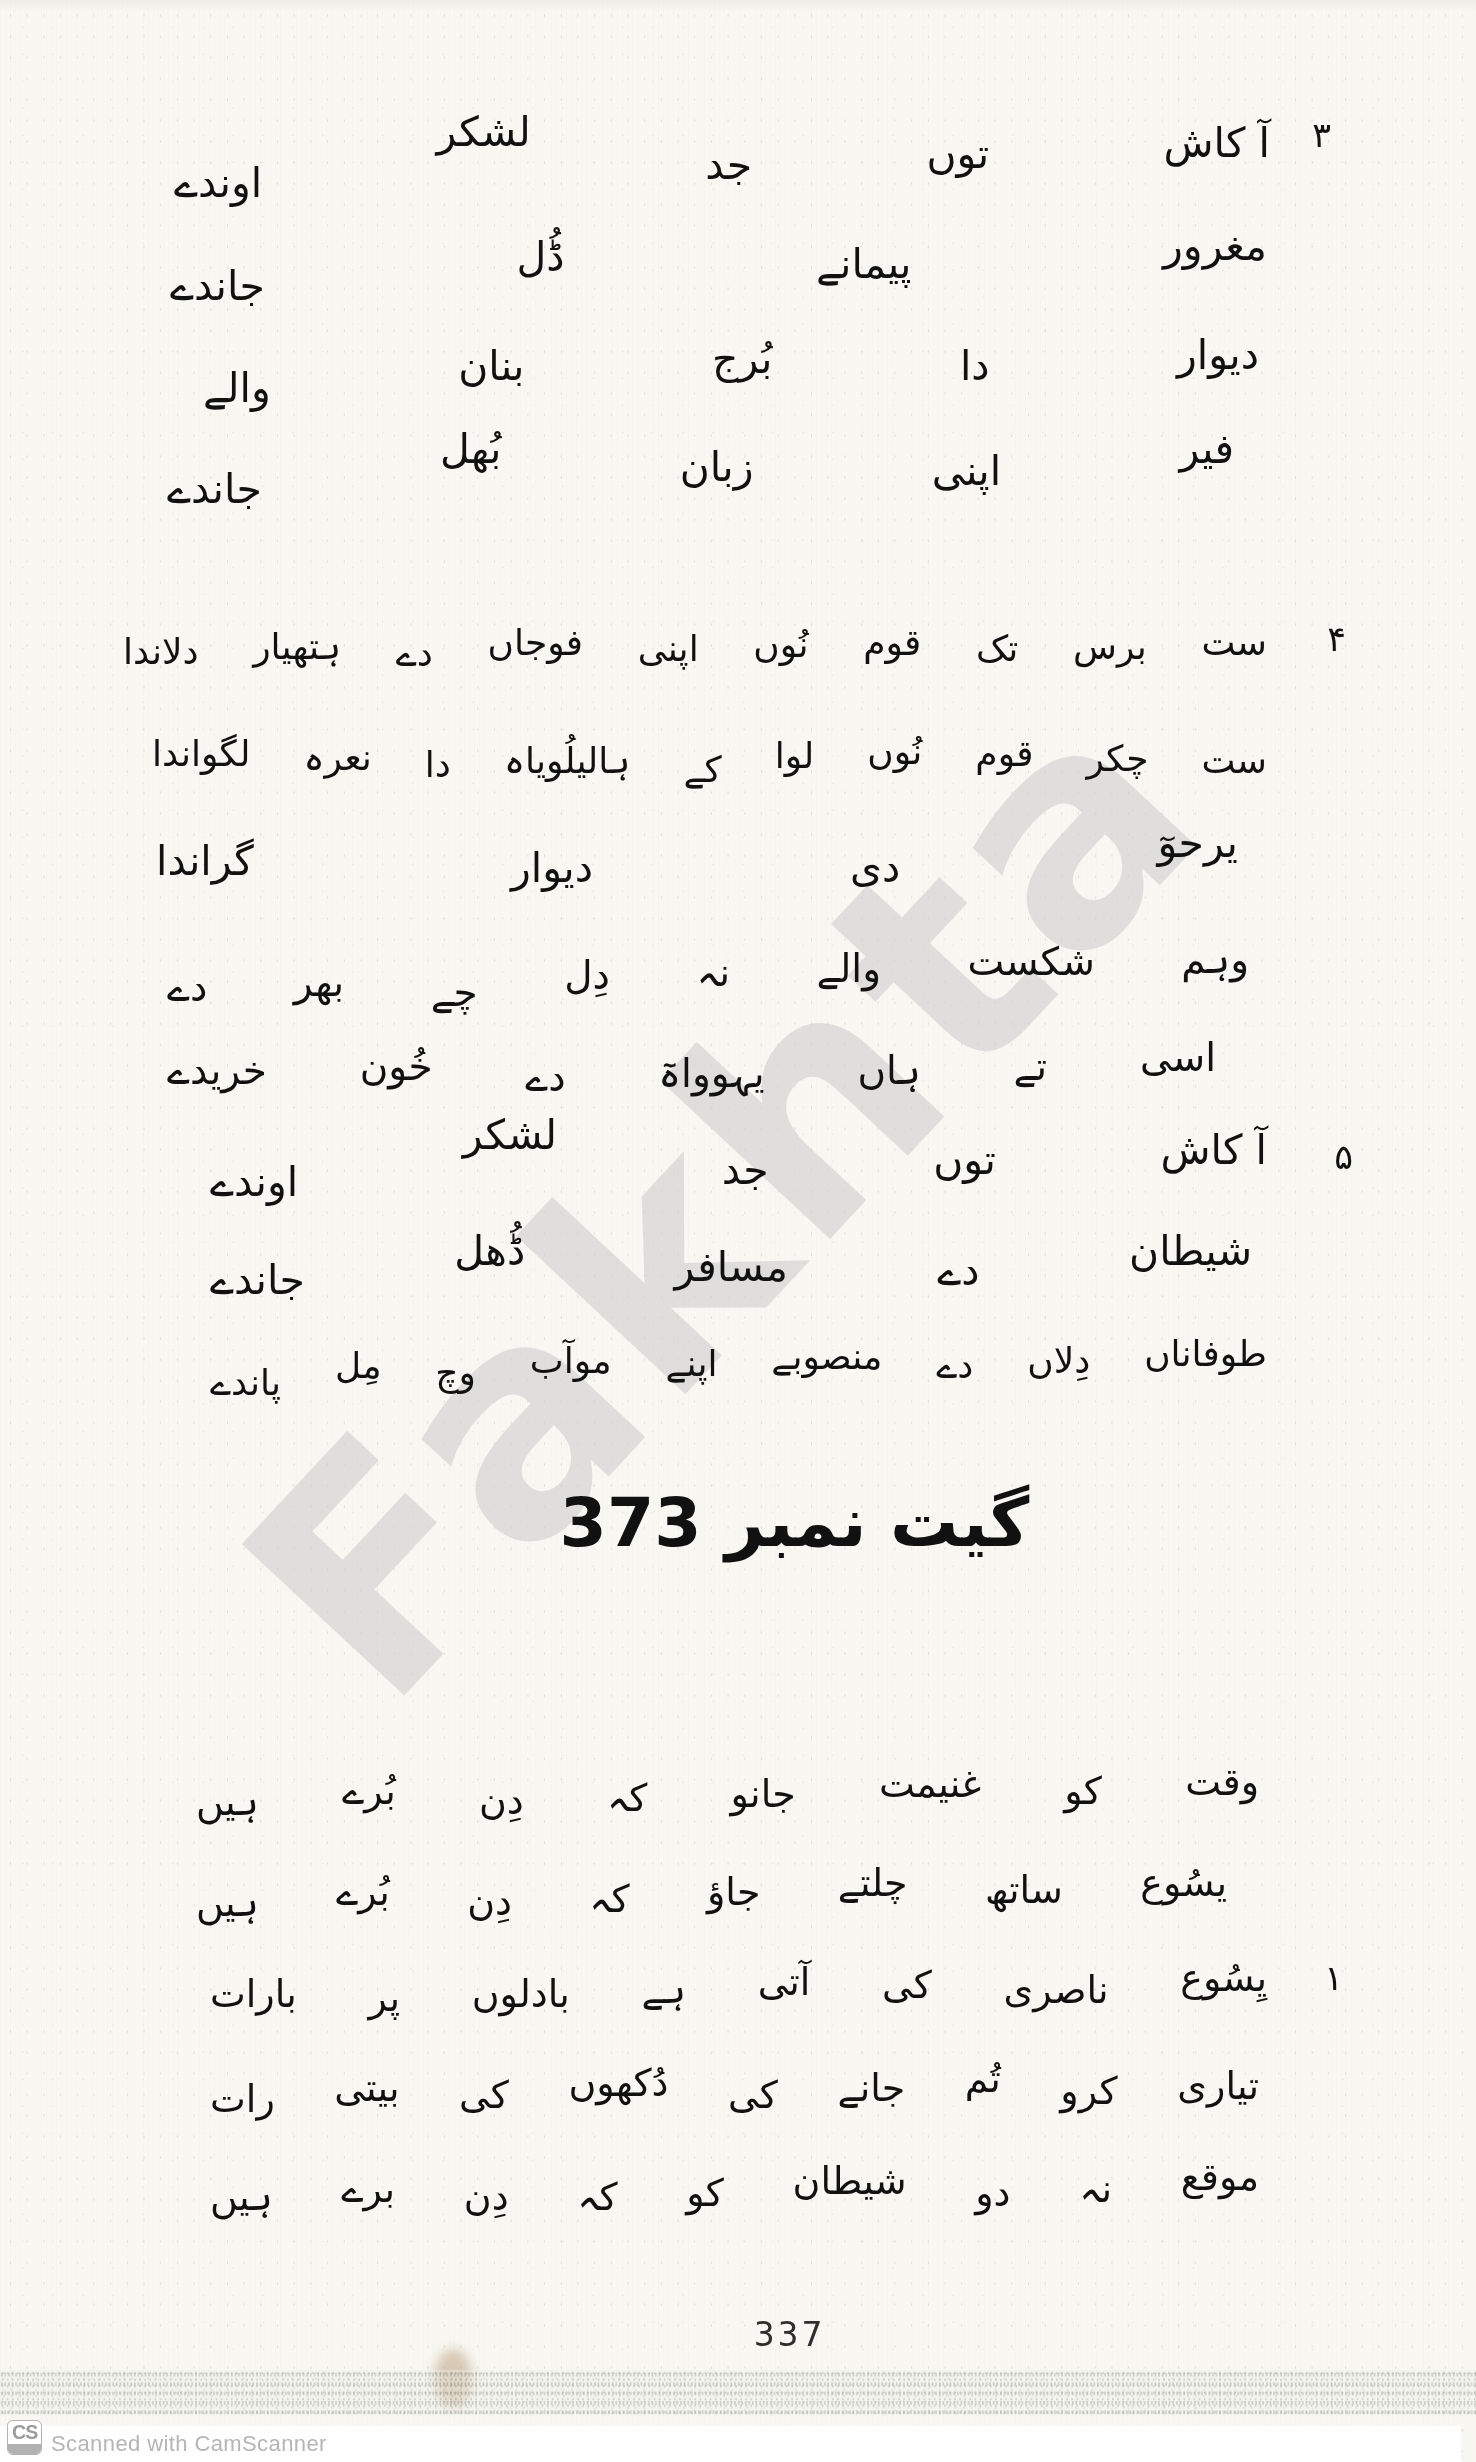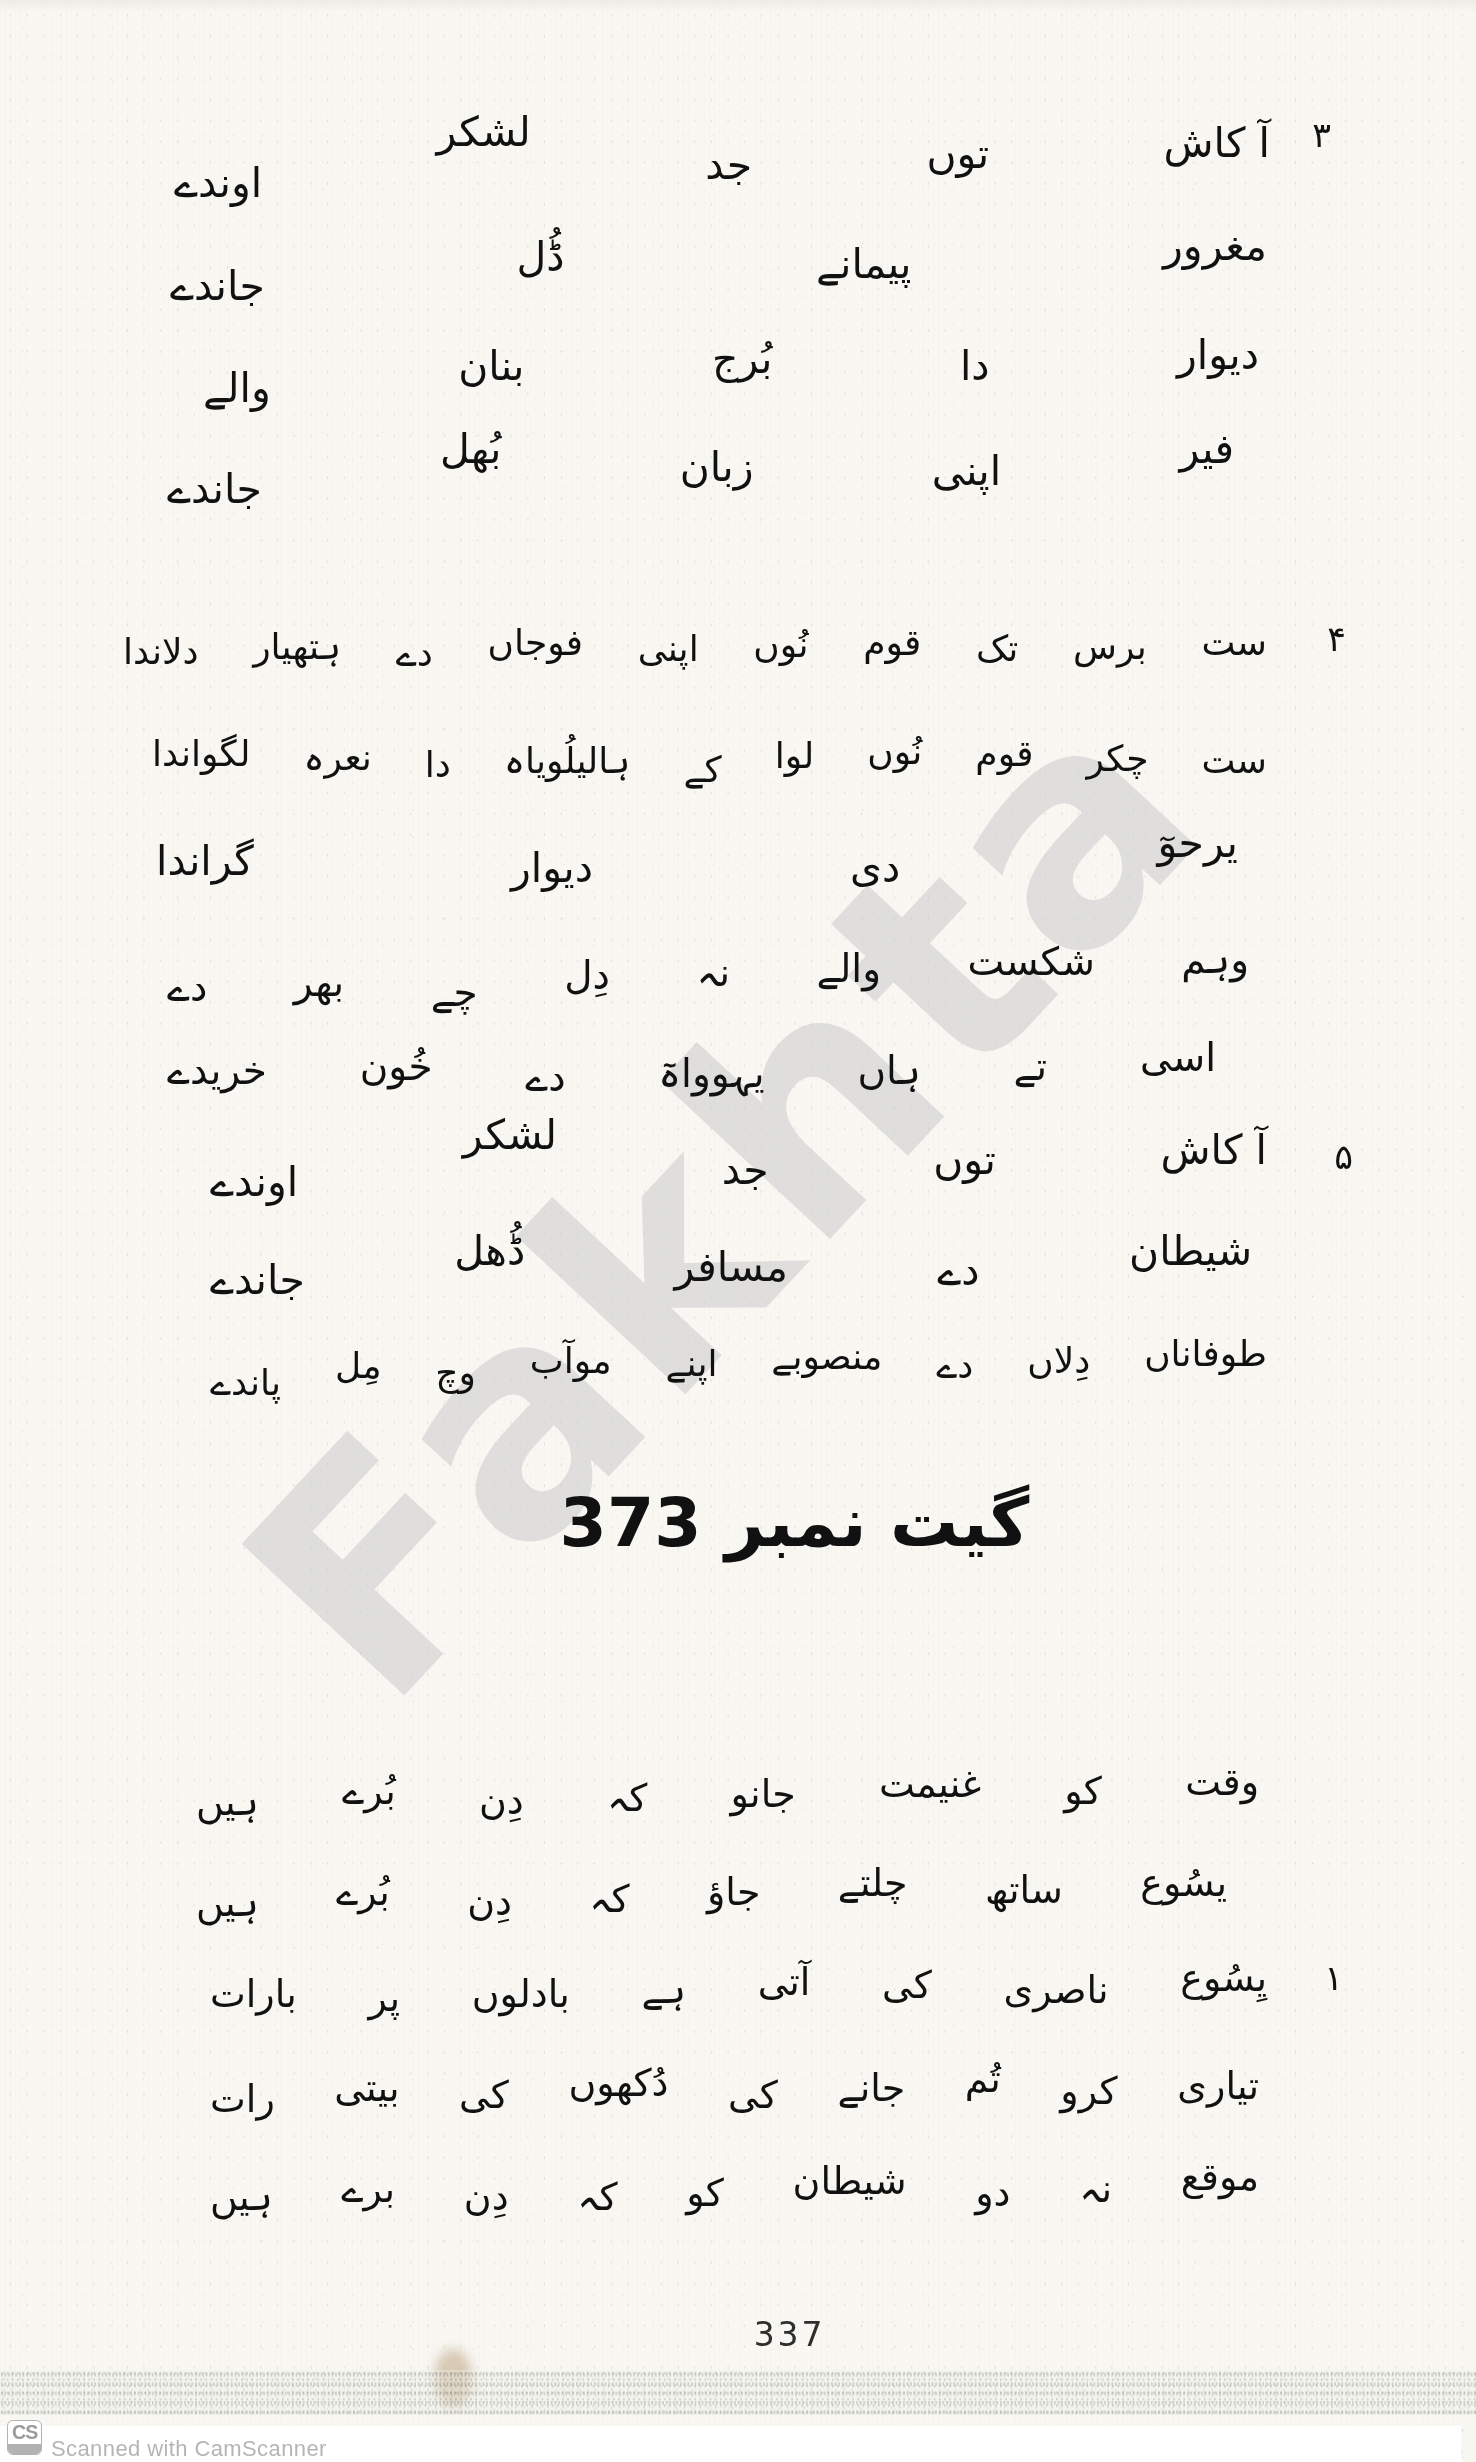--- a/index.html
+++ b/index.html
@@ -74,21 +74,21 @@
     font-size:39px;
   }
   .pageno-text{
     display:inline-block;transform:translateX(51px);
     direction:ltr;
     font-size:33px;letter-spacing:2.9px;color:#2e2e2e;
   }
   
   .footer{
     position:absolute;left:0;right:16px;bottom:0;height:36px;z-index:3;
-    background:#ffffff;display:flex;align-items:flex-end;
+    background:#ffffff;display:flex;align-items:center;
   }
   .cs-logo{
     position:absolute;left:7.3px;top:-6.5px;
     width:35px;height:35px;
     background:#ffffff;border:1.8px solid #b2b2b2;border-radius:5.8px;
     overflow:hidden;box-sizing:border-box;
   }
   .cs-logo .cs-text{
     display:block;text-align:center;
     font-family:"Liberation Sans",sans-serif;

